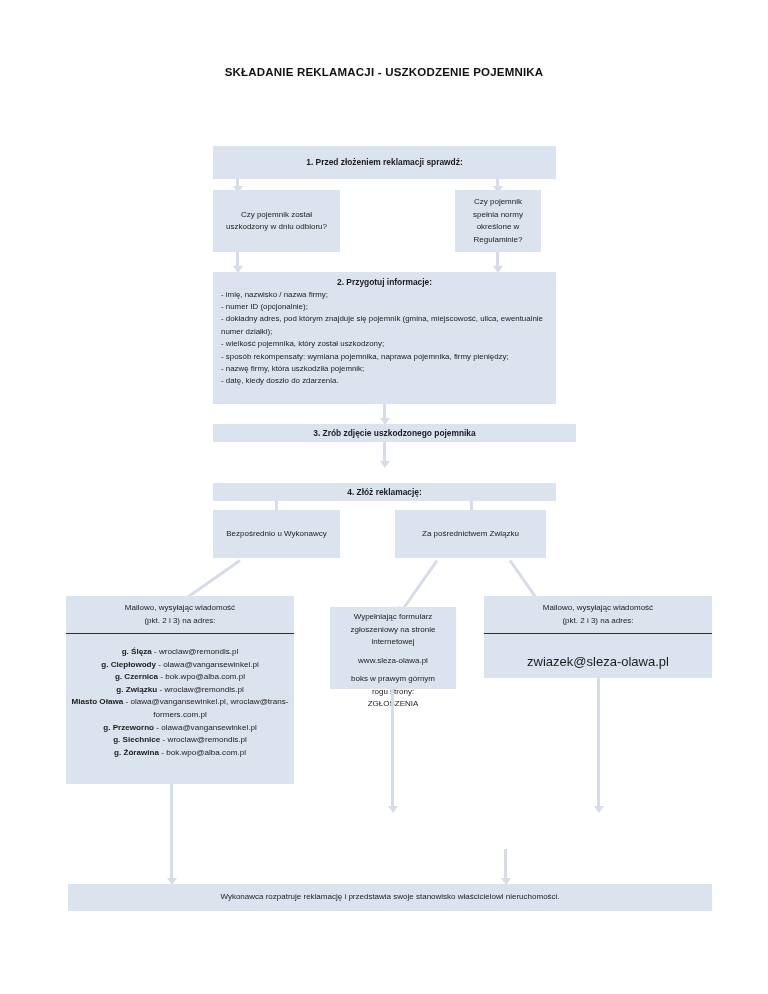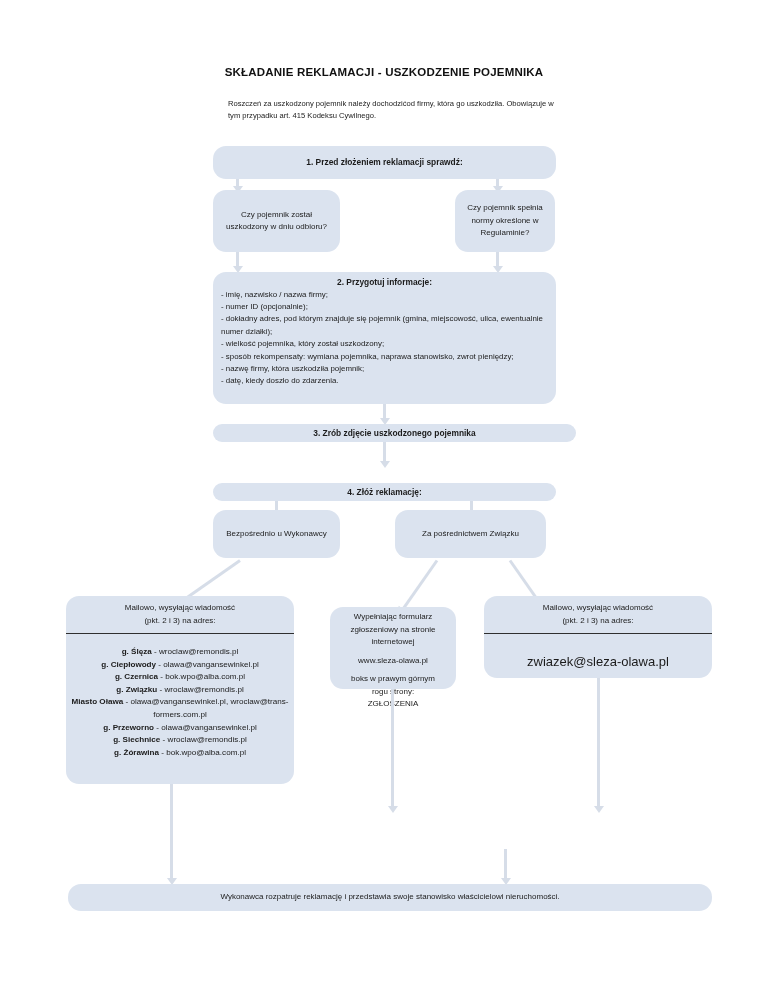--- a/index.html
+++ b/index.html
@@ -27,21 +27,20 @@
   .box{
     position:absolute;
     background:#dbe3ef;
     box-sizing:border-box;
     font-size:8px;
     line-height:12.5px;
     color:#1b1b1b;
     display:flex;
     flex-direction:column;
     justify-content:center;
-    border-radius:13px;
   }
   .box.center{align-items:center;text-align:center;}
   .box .hd{font-weight:bold;text-align:center;font-size:8.4px;}
   .box .body{font-size:7.9px;line-height:12.4px;}
   .pad{padding:5px 8px;}
 
   
   .vline{position:absolute;background:#d6dde8;width:3px;}
   .arrow-d{
     position:absolute;width:0;height:0;
@@ -65,50 +64,49 @@
   .sec{padding:3px 1px;text-align:center;}
   .mail-list{font-size:8.1px;line-height:12.6px;text-align:center;}
   .mail-list b{font-weight:bold;}
 </style>
 </head>
 <body>
 
 <div class="page">
 
   <div class="doc-title">SKŁADANIE REKLAMACJI - USZKODZENIE POJEMNIKA</div>
-  <div class="doc-intro">Roszczeń za uszkodzony pojemnik należy dochodzićod firmy, która go uszkodziła. Obowiązuje w tym przypadku art. 415 Kodeksu Cywilnego.</div>
 
   <div class="box center pad" style="left:213px;top:146px;width:343px;height:33px;">
     <div class="hd">1. Przed złożeniem reklamacji sprawdź:</div>
   </div>
 
   <div class="vline" style="left:236px;top:179px;height:9px;"></div>
   <div class="arrow-d" style="left:233px;top:186px;"></div>
   <div class="vline" style="left:496px;top:179px;height:9px;"></div>
   <div class="arrow-d" style="left:493px;top:186px;"></div>
 
   <div class="box center pad" style="left:213px;top:190px;width:127px;height:62px;">
     <div>Czy pojemnik został uszkodzony w dniu odbioru?</div>
   </div>
-  <div class="box center pad" style="left:455px;top:190px;width:100px;height:62px;">
+  <div class="box center pad" style="left:455px;top:190px;width:86px;height:62px;">
     <div>Czy pojemnik spełnia normy określone w Regulaminie?</div>
   </div>
 
   <div class="vline" style="left:236px;top:252px;height:17px;"></div>
   <div class="arrow-d" style="left:233px;top:266px;"></div>
   <div class="vline" style="left:496px;top:252px;height:17px;"></div>
   <div class="arrow-d" style="left:493px;top:266px;"></div>
 
   <div class="box" style="left:213px;top:272px;width:343px;height:132px;padding:4px 8px;justify-content:flex-start;">
     <div class="hd">2. Przygotuj informacje:</div>
     <div class="body">- imię, nazwisko / nazwa firmy;</div>
     <div class="body">- numer ID (opcjonalnie);</div>
     <div class="body">- dokładny adres, pod którym znajduje się pojemnik (gmina, miejscowość, ulica, ewentualnie numer działki);</div>
     <div class="body">- wielkość pojemnika, który został uszkodzony;</div>
-    <div class="body">- sposób rekompensaty: wymiana pojemnika, naprawa stanowisko, zwrot pieniędzy;</div>
+    <div class="body">- sposób rekompensaty: wymiana pojemnika, naprawa pojemnika, firmy pieniędzy;</div>
     <div class="body">- nazwę firmy, która uszkodziła pojemnik;</div>
     <div class="body">- datę, kiedy doszło do zdarzenia.</div>
   </div>
 
   <div class="vline" style="left:383px;top:404px;height:16px;"></div>
   <div class="arrow-d" style="left:380px;top:418px;"></div>
 
   <div class="box center" style="left:213px;top:424px;width:363px;height:18px;">
     <div class="hd">3. Zrób zdjęcie uszkodzonego pojemnika</div>
   </div>

